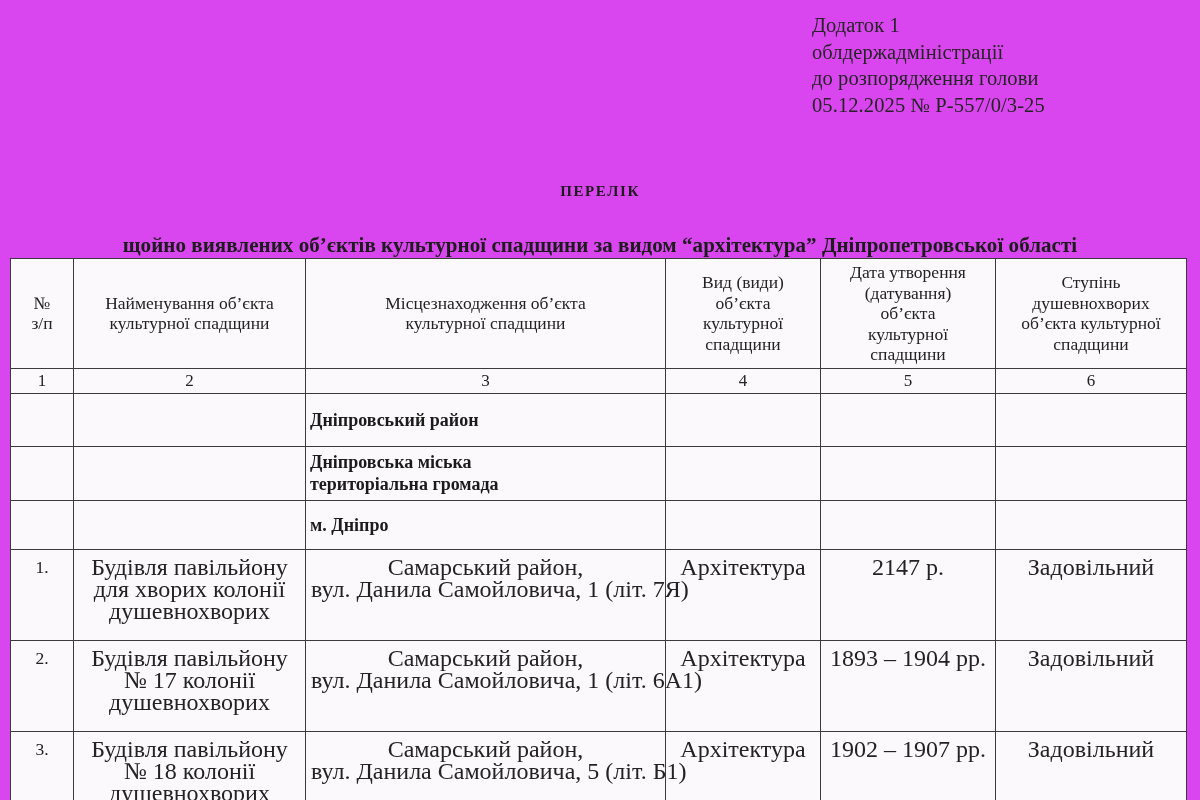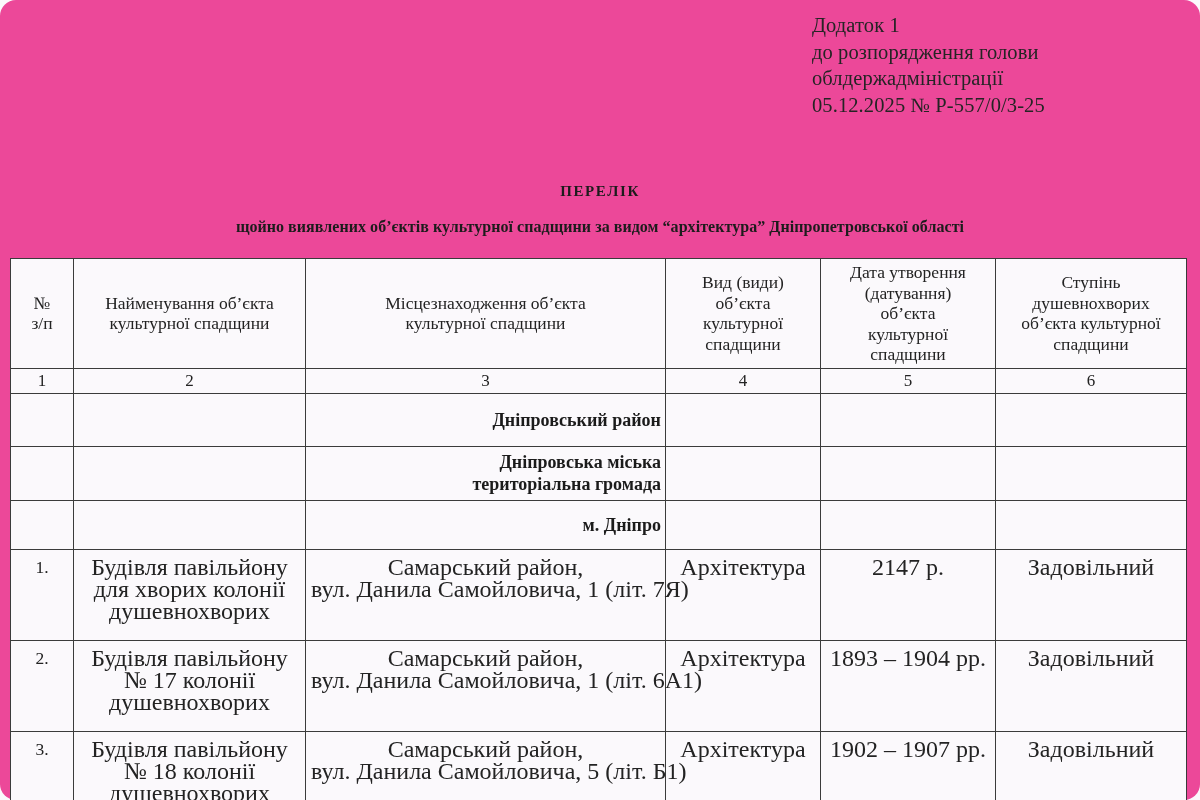--- a/index.html
+++ b/index.html
@@ -15,22 +15,21 @@
     font-family: "Liberation Serif", "DejaVu Serif", serif;
     color: #1a1a1a;
     background: #fbf9fc;
     position: relative;
   }
 
   .page {
     width: 1200px;
     height: 800px;
     position: relative;
-    background: #ec4899;
-    border-radius: 16px;
+    background: #d946ef;
   }
 
   
   .doc-header {
     position: absolute;
     left: 812px;
     top: 12px;
     width: 380px;
   }
   .doc-header .line {
@@ -50,24 +49,24 @@
     text-align: center;
   }
   .doc-title {
     font-size: 15px;
     font-weight: bold;
     letter-spacing: 1.6px;
     line-height: 26px;
     color: #1c1c1c;
   }
   .doc-subtitle {
-    font-size: 16px;
+    font-size: 21px;
     font-weight: bold;
     line-height: 26px;
-    margin-top: 10px;
+    margin-top: 28px;
     letter-spacing: 0.05px;
     color: #1c1c1c;
     white-space: nowrap;
   }
 
   
   .tbl-wrap {
     position: absolute;
     left: 10px;
     top: 258px;
@@ -115,21 +114,21 @@
     line-height: 18px;
     color: #232323;
   }
 
   
   tr.section-row td {
     height: 46px;
     vertical-align: middle;
   }
   tr.section-row td.sec-label {
-    text-align: right;
+    text-align: left;
     font-weight: bold;
     font-size: 18px;
     line-height: 22px;
     color: #1b1b1b;
     padding: 3px 4px;
   }
   tr.section-row.two-line td { height: 47px; }
   tr.section-row.city-row td { height: 42px; }
 
   
@@ -150,22 +149,22 @@
   .nowrap { white-space: nowrap; }
   .ln { display: block; }
 </style>
 </head>
 <body>
 
 <div class="page">
 
   <div class="doc-header">
     <div class="line">Додаток 1</div>
+    <div class="line">облдержадміністрації</div>
     <div class="line">до розпорядження голови</div>
-    <div class="line">облдержадміністрації</div>
     <div class="line">05.12.2025 № Р-557/0/3-25</div>
   </div>
 
   <div class="title-block">
     <div class="doc-title">ПЕРЕЛІК</div>
     <div class="doc-subtitle">щойно виявлених об’єктів культурної спадщини за видом “архітектура” Дніпропетровської області</div>
   </div>
 
   <div class="tbl-wrap">
     <table class="heritage">

